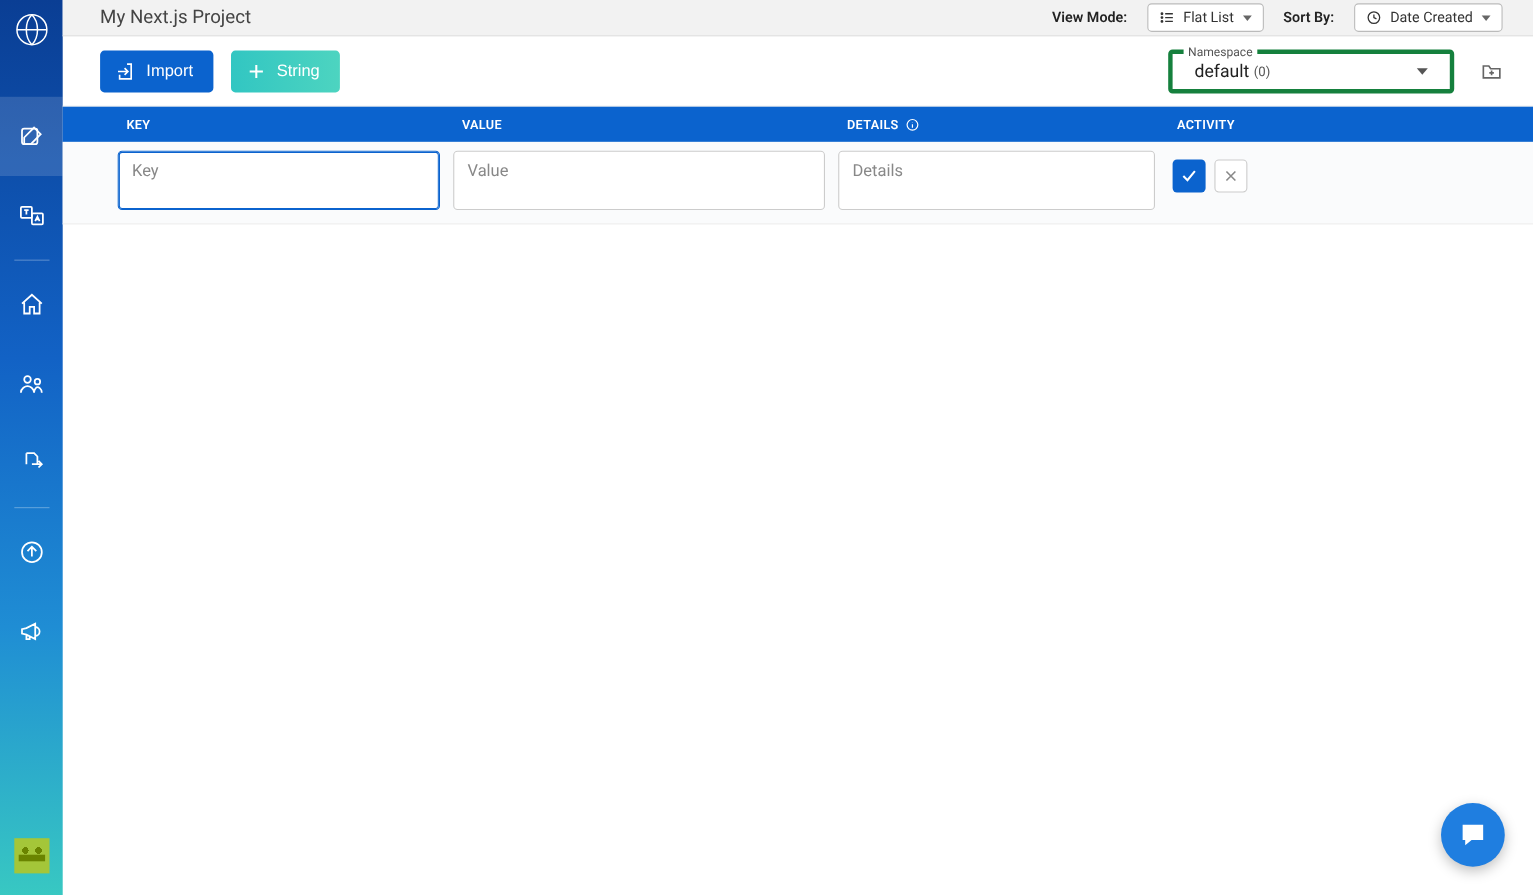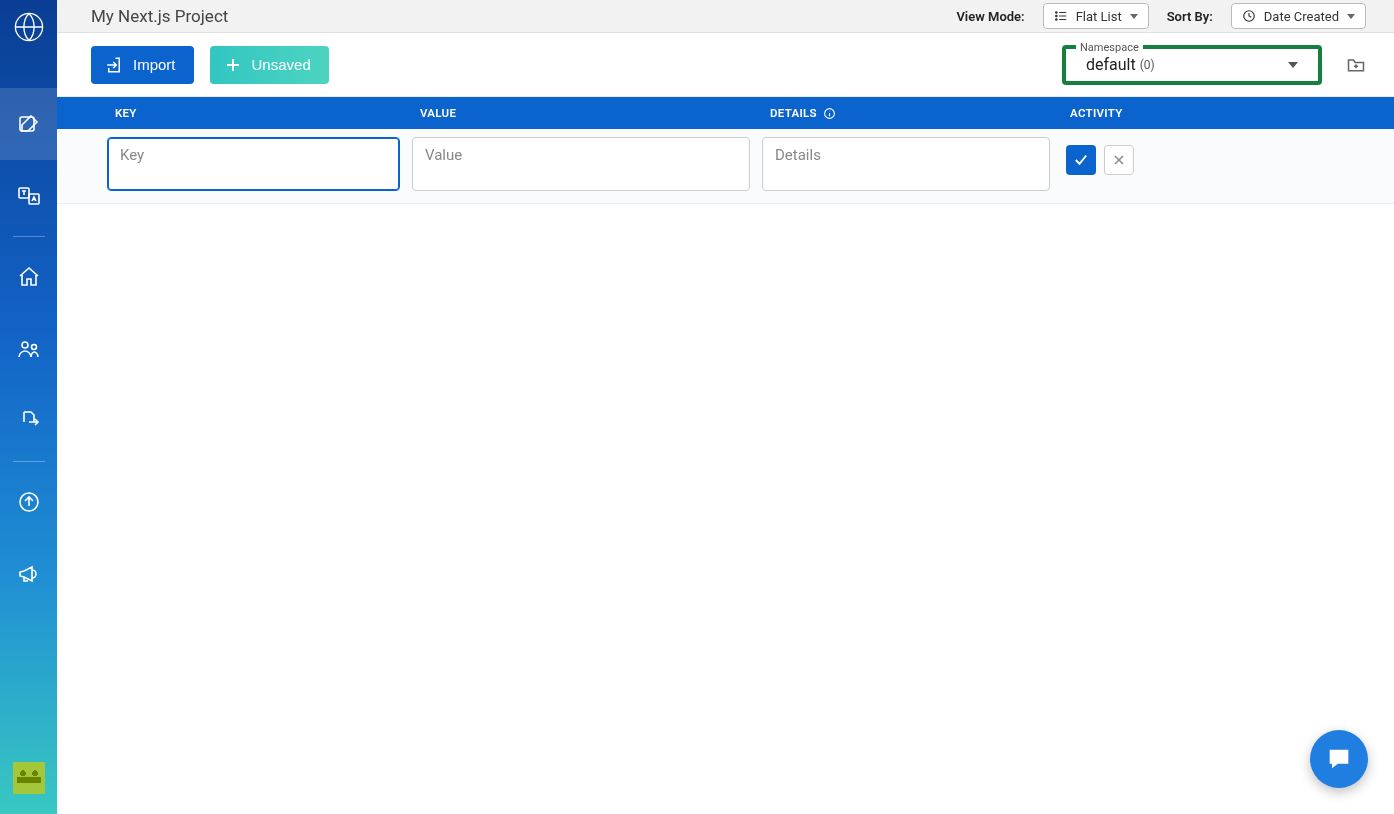--- a/index.html
+++ b/index.html
@@ -191,21 +191,21 @@
             </g>
           </svg>
         <span>Import</span>
       </button>
       <button class="btn btn-string">
         <svg width="18" height="18" viewBox="0 0 24 24">
             <g stroke="#fff" stroke-width="2.5">
               <path d="M12 4 v16 M4 12 h16"></path>
             </g>
           </svg>
-        <span>Unsaved</span>
+        <span>String</span>
       </button>
       <div class="grow"></div>
       <div class="ns-wrap">
         <span class="ns-label">Namespace</span>
         <span class="ns-val">default</span>
         <span class="ns-count">(0)</span>
         <span class="caret"></span>
       </div>
       <div class="add-ns">
         <svg width="20" height="20" viewBox="0 0 24 24">

